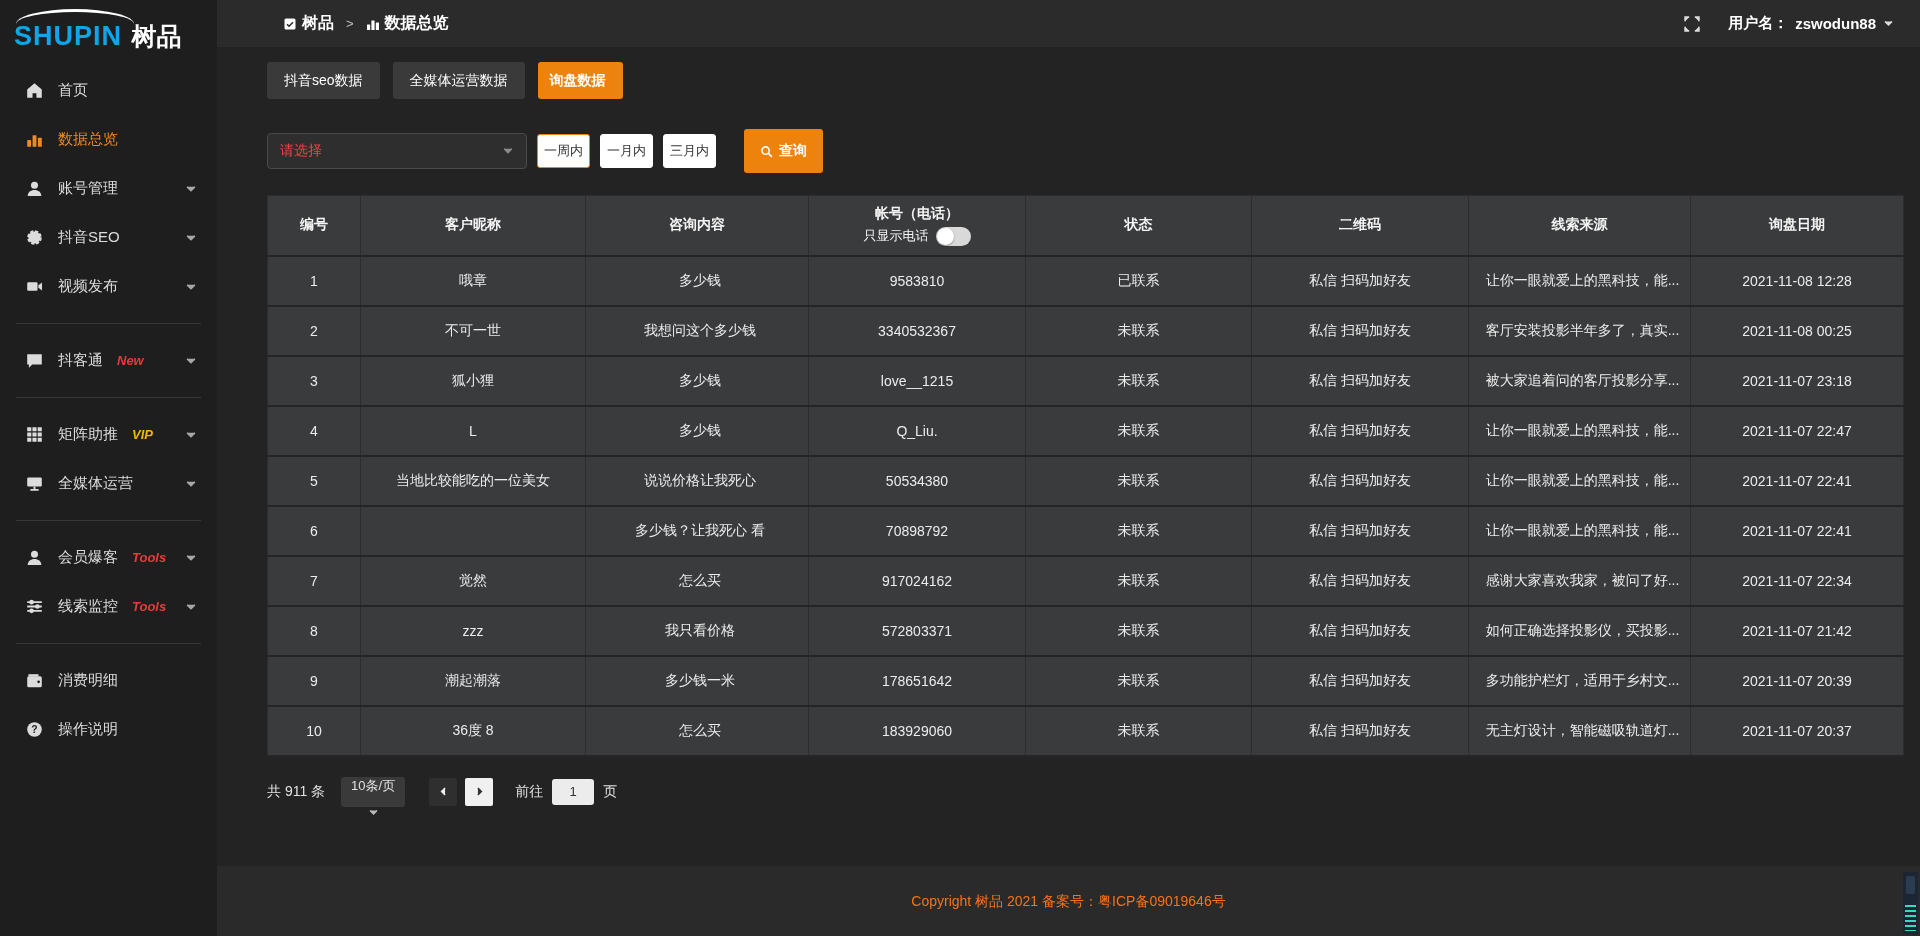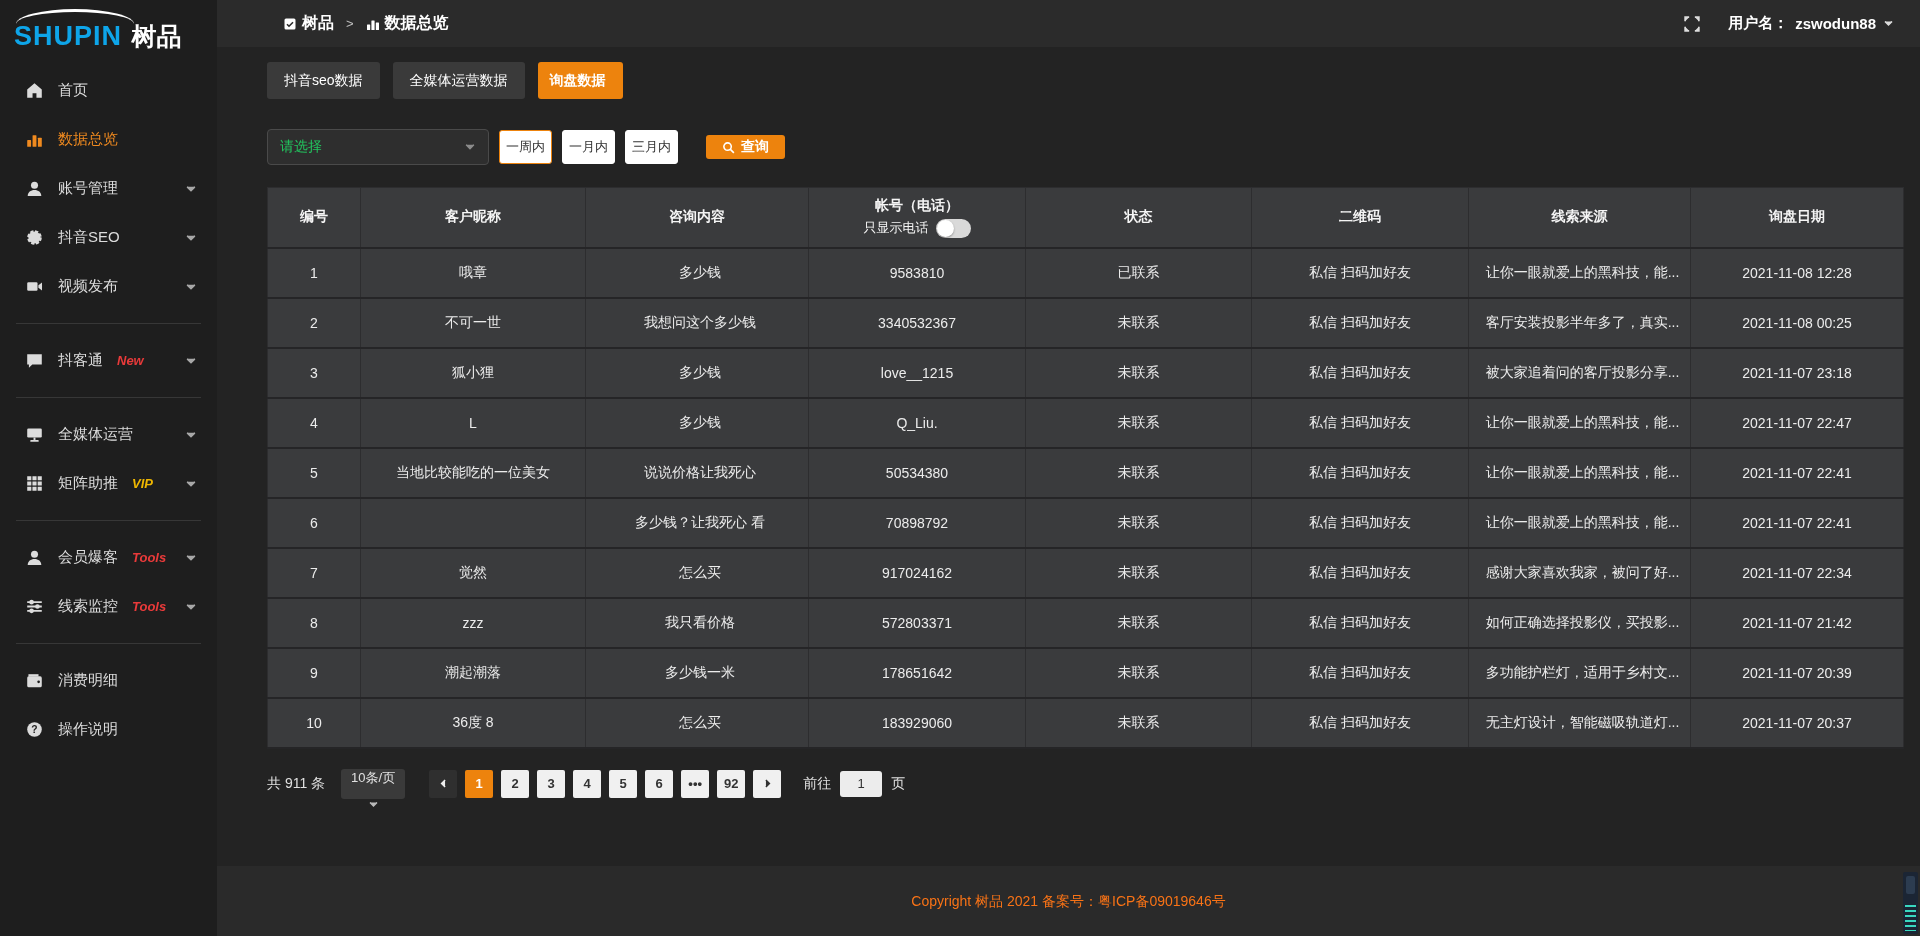--- a/index.html
+++ b/index.html
@@ -39,27 +39,27 @@
   .username .nav-chevron { width:11px; height:11px; color:#ddd; }
 
   
   .content { flex:1; padding:15px 16px 0 50px; }
   .tabs { display:flex; gap:13px; margin-bottom:30px; }
   .tab { height:37px; padding:0 17px; background:#3a3a3a; color:#fff; font-size:14px;
     border:none; border-radius:3px; cursor:pointer; font-family:inherit; }
   .tab.active { background:#ED830D; font-weight:700;padding-left:12px; }
 
   .filters { display:flex; align-items:center; margin-bottom:22px; }
-  .select { width:222px; height:36px; background:#2e2e2e; border:1px solid #4a4a4a; border-radius:4px;
-    display:flex; align-items:center; padding:0 12px; color:#22c55e; font-size:14px; cursor:pointer; }
+  .select { width:260px; height:36px; background:#2e2e2e; border:1px solid #4a4a4a; border-radius:4px;
+    display:flex; align-items:center; padding:0 12px; color:#ef4444; font-size:14px; cursor:pointer; }
   .select .chev { margin-left:auto; width:12px; height:12px; display:inline-flex; color:#8c8c8c; }
   .range-btn { height:34px; min-width:53px; background:#fff; color:#333; border:1px solid #fff;
     border-radius:3px; font-size:13px; margin-left:10px; cursor:pointer; font-family:inherit; }
   .range-btn.active { border:1px solid #ED830D; }
-  .btn-search { height:24px; padding:0 16px; margin-left:28px; background:#ED830D; color:#fff; border:none;
+  .btn-search { height:44px; padding:0 16px; margin-left:28px; background:#ED830D; color:#fff; border:none;
     border-radius:3px; font-size:14px; font-weight:700; display:flex; align-items:center; gap:6px;
     cursor:pointer; font-family:inherit; }
   .btn-search .s-icon { width:13px; height:13px; display:inline-flex; }
   .btn-search svg { width:100%; height:100%; }
 
   
   table.data { width:1637px; table-layout:fixed; border-collapse:collapse; border:1px solid #2d2d2f; }
   .data th, .data td { background:#3a3b3d; border-right:1px solid #2d2d2f; border-bottom:2px solid #252527;
     text-align:center; font-size:14px; color:#ececec; overflow:hidden; white-space:nowrap; text-overflow:ellipsis; }
   .data th { height:60px; color:#f5f5f5; font-weight:700; }
@@ -186,40 +186,40 @@
           <span class="nav-chevron">
             <svg viewBox="0 0 14 14" fill="none" stroke="currentColor" stroke-width="1.8">
               <path d="M2.5 4.5L7 9l4.5-4.5"></path>
             </svg>
           </span>
         </div>
         <div class="nav-divider"></div>
         <div class="nav-item">
           <span class="nv-icon">
             <svg viewBox="0 0 14 14">
+              <path d="M1 1h3.4v3.4H1zM5.3 1h3.4v3.4H5.3zM9.6 1H13v3.4H9.6zM1 5.3h3.4v3.4H1zM5.3 5.3h3.4v3.4H5.3zM9.6 5.3H13v3.4H9.6zM1 9.6h3.4V13H1zM5.3 9.6h3.4V13H5.3zM9.6 9.6H13V13H9.6z"></path>
+            </svg>
+          </span>
+          <span>矩阵助推</span>
+          <span class="nav-badge" style="color:#f0b800">VIP</span>
+          <span class="nav-chevron">
+            <svg viewBox="0 0 14 14" fill="none" stroke="currentColor" stroke-width="1.8">
+              <path d="M2.5 4.5L7 9l4.5-4.5"></path>
+            </svg>
+          </span>
+        </div>
+        <div class="nav-item">
+          <span class="nv-icon">
+            <svg viewBox="0 0 14 14">
               <rect x="1" y="2" width="12" height="7.5" rx="1"></rect>
               <rect x="6.2" y="9.5" width="1.6" height="2"></rect>
               <rect x="3.5" y="11.5" width="7" height="1.5" rx="0.7"></rect>
             </svg>
           </span>
           <span>全媒体运营</span>
-          <span class="nav-chevron">
-            <svg viewBox="0 0 14 14" fill="none" stroke="currentColor" stroke-width="1.8">
-              <path d="M2.5 4.5L7 9l4.5-4.5"></path>
-            </svg>
-          </span>
-        </div>
-        <div class="nav-item">
-          <span class="nv-icon">
-            <svg viewBox="0 0 14 14">
-              <path d="M1 1h3.4v3.4H1zM5.3 1h3.4v3.4H5.3zM9.6 1H13v3.4H9.6zM1 5.3h3.4v3.4H1zM5.3 5.3h3.4v3.4H5.3zM9.6 5.3H13v3.4H9.6zM1 9.6h3.4V13H1zM5.3 9.6h3.4V13H5.3zM9.6 9.6H13V13H9.6z"></path>
-            </svg>
-          </span>
-          <span>矩阵助推</span>
-          <span class="nav-badge" style="color:#f0b800">VIP</span>
           <span class="nav-chevron">
             <svg viewBox="0 0 14 14" fill="none" stroke="currentColor" stroke-width="1.8">
               <path d="M2.5 4.5L7 9l4.5-4.5"></path>
             </svg>
           </span>
         </div>
         <div class="nav-divider"></div>
         <div class="nav-item">
           <span class="nv-icon">
             <svg viewBox="0 0 14 14">
@@ -489,21 +489,20 @@
               </svg>
             </span>
         </span>
         <button class="pg-btn prev">
             <span class="chev">
               <svg viewBox="0 0 14 14" fill="none" stroke="currentColor" stroke-width="1.8">
                 <path d="M9 2.5L4.5 7 9 11.5"></path>
               </svg>
             </span>
           </button>
-        <span id="page-buttons"><button class="pg-btn active">1</button><button class="pg-btn">2</button><button class="pg-btn">3</button><button class="pg-btn">4</button><button class="pg-btn">5</button><button class="pg-btn">6</button><button class="pg-btn">•••</button><button class="pg-btn">92</button></span>
         <button class="pg-btn">
             <span class="chev">
               <svg viewBox="0 0 14 14" fill="none" stroke="currentColor" stroke-width="1.8">
                 <path d="M5 2.5L9.5 7 5 11.5"></path>
               </svg>
             </span>
           </button>
         <span class="pg-goto">前往</span>
         <input class="pg-input" value="1" style="">
         <span>页</span>

